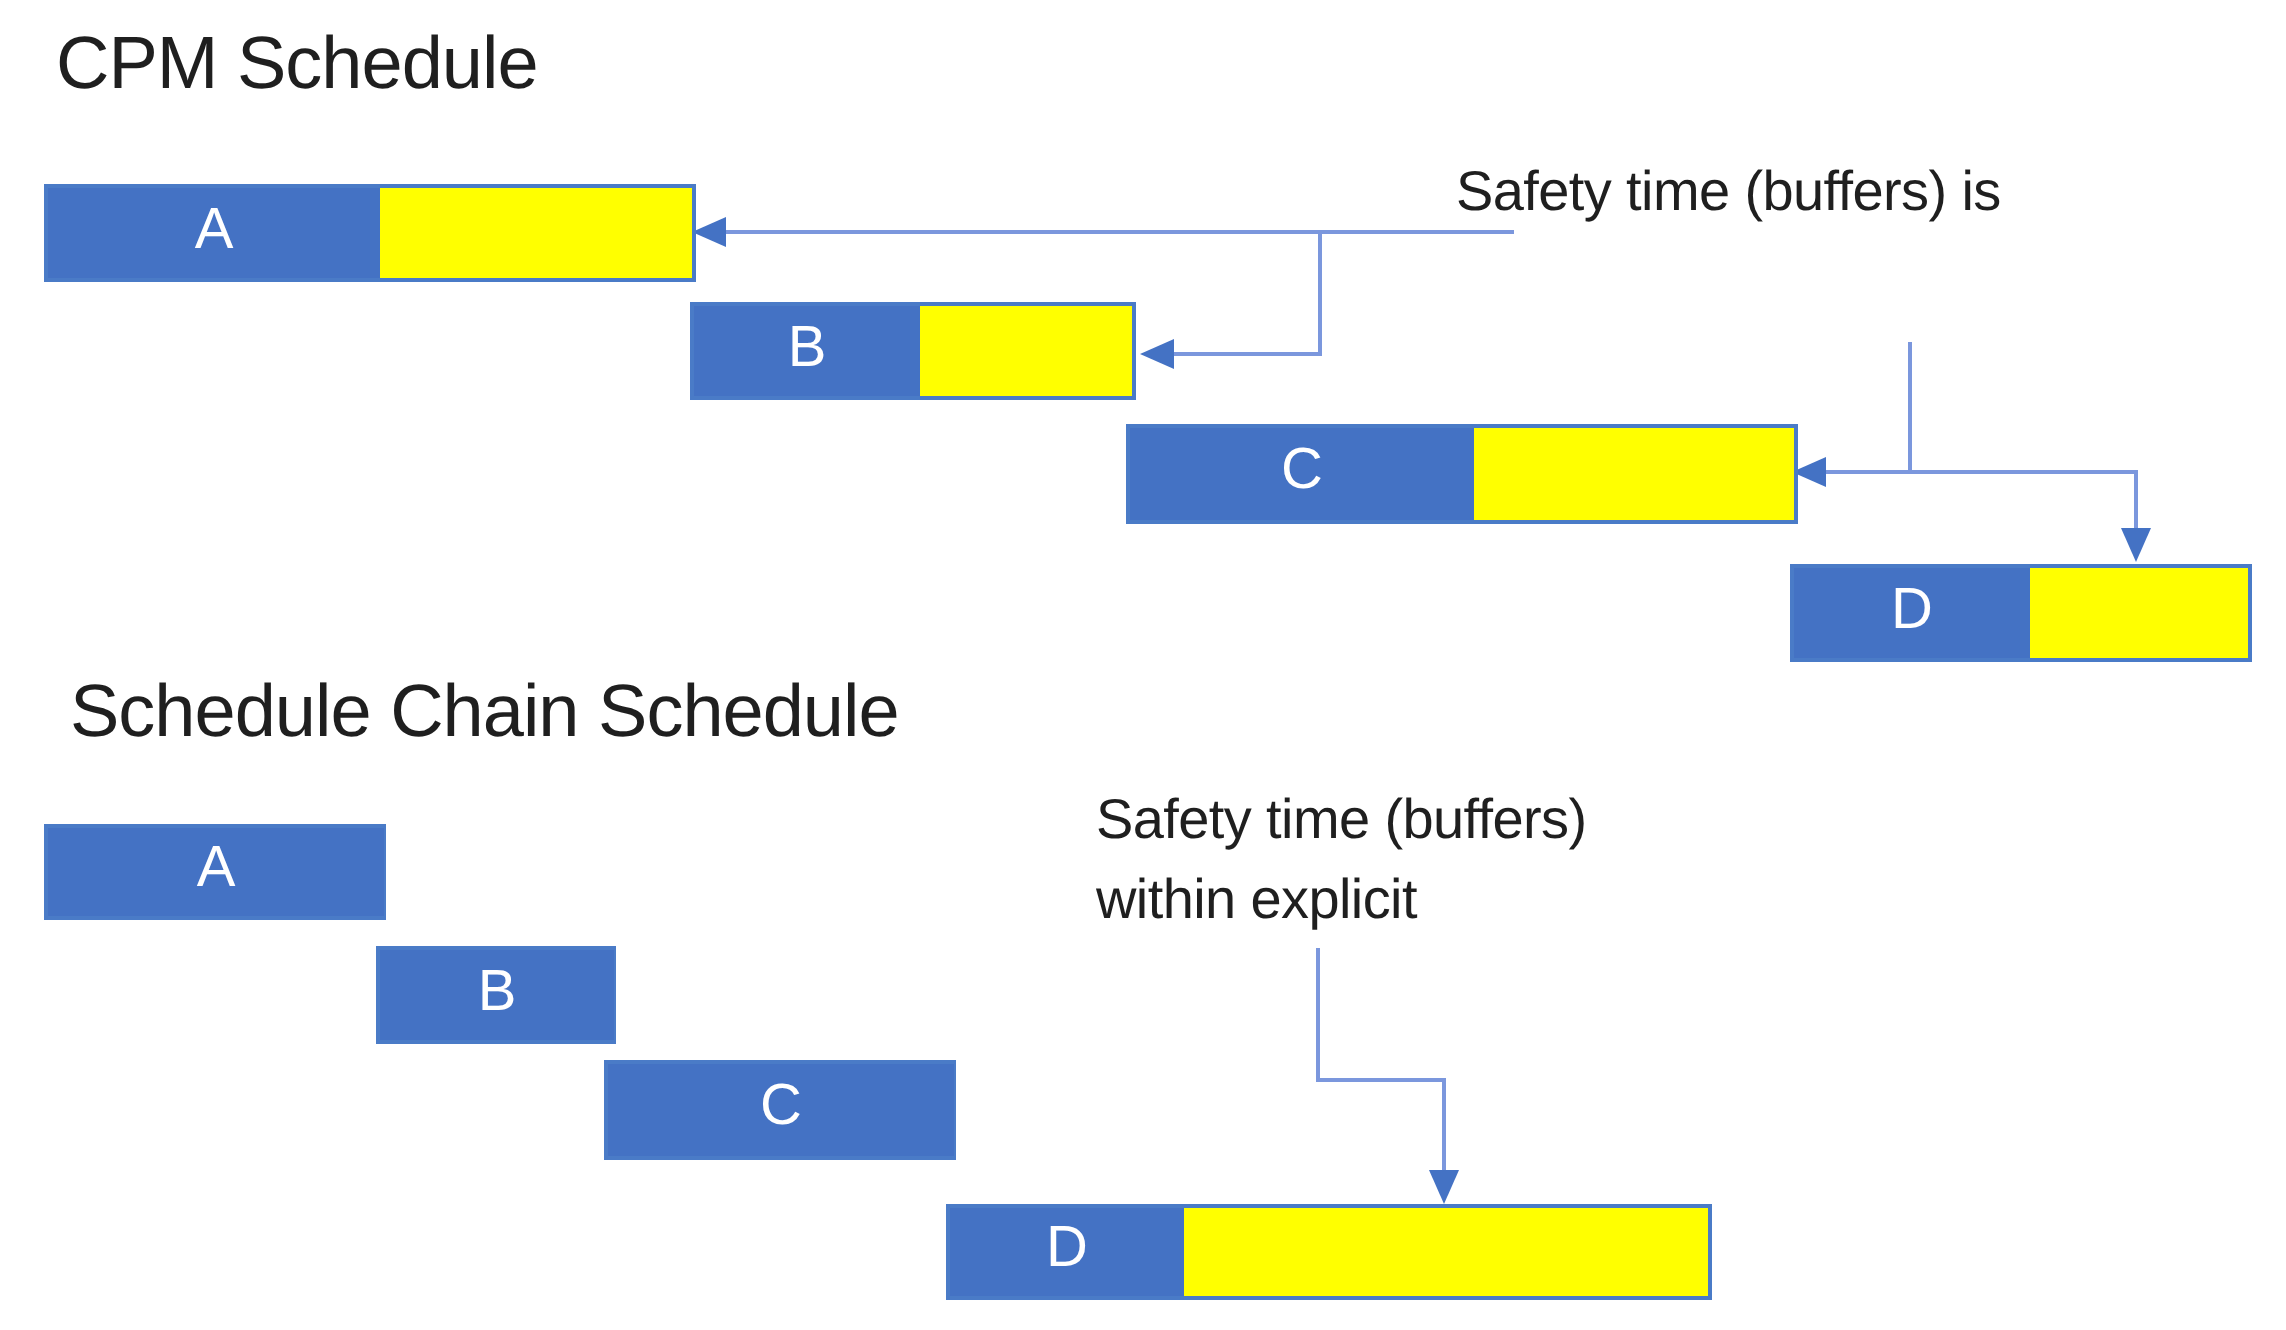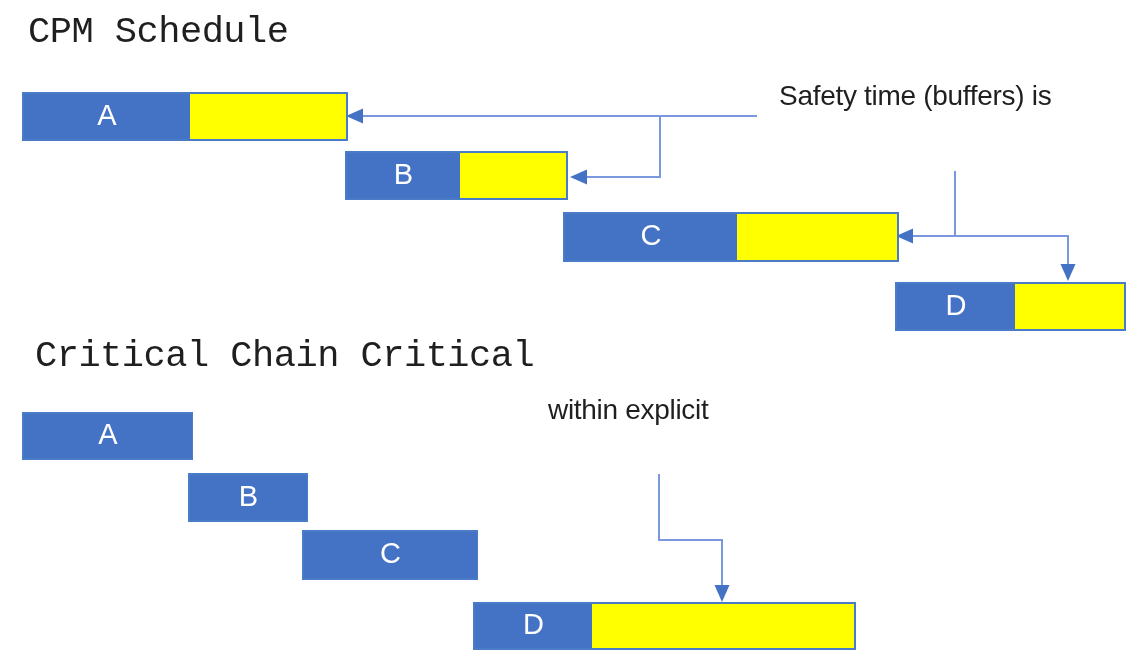--- a/index.html
+++ b/index.html
@@ -15,21 +15,20 @@
     background: var(--canvas-bg, #ffffff);
     overflow: hidden;
   }
   .section-title {
     position: absolute;
     font-size: 37px;
     line-height: 1.1;
     letter-spacing: -0.5px;
     color: var(--heading-text, #1f1f1f);
     white-space: nowrap;
-    font-family: Liberation Mono, monospace;
   }
   .annotation {
     position: absolute;
     font-size: 28px;
     line-height: 40px;
     letter-spacing: -0.3px;
     color: var(--heading-text, #1f1f1f);
     white-space: nowrap;
   }
   .task-bar {
@@ -74,27 +73,28 @@
     stroke: none;
   }
 </style>
 </head>
 <body>
 
 <div class="canvas">
 
   <div class="section-title" style="left:28px; top:12px;">CPM Schedule</div>
 
-  <div class="section-title" style="left:35px; top:336px;">Critical Chain Critical</div>
+  <div class="section-title" style="left:35px; top:336px;">Schedule Chain Schedule</div>
 
-  <div class="annotation" style="left:779px; top:76px;">
+  <div class="annotation" style="left:728px; top:76px;">
     <div>Safety time (buffers) is</div>
   </div>
 
   <div class="annotation" style="left:548px; top:390px;">
+    <div>Safety time (buffers)</div>
     <div>within explicit</div>
   </div>
 
   <svg class="arrow-layer" viewBox="0 0 1143 665">
 
     <path class="arrow-line" d="M757,116 H363"></path>
     <polygon class="arrow-head" points="346,116 363,108.5 363,123.5"></polygon>
 
     <path class="arrow-line" d="M660,116 V177 H587"></path>
     <polygon class="arrow-head" points="570,177 587,169.5 587,184.5"></polygon>

